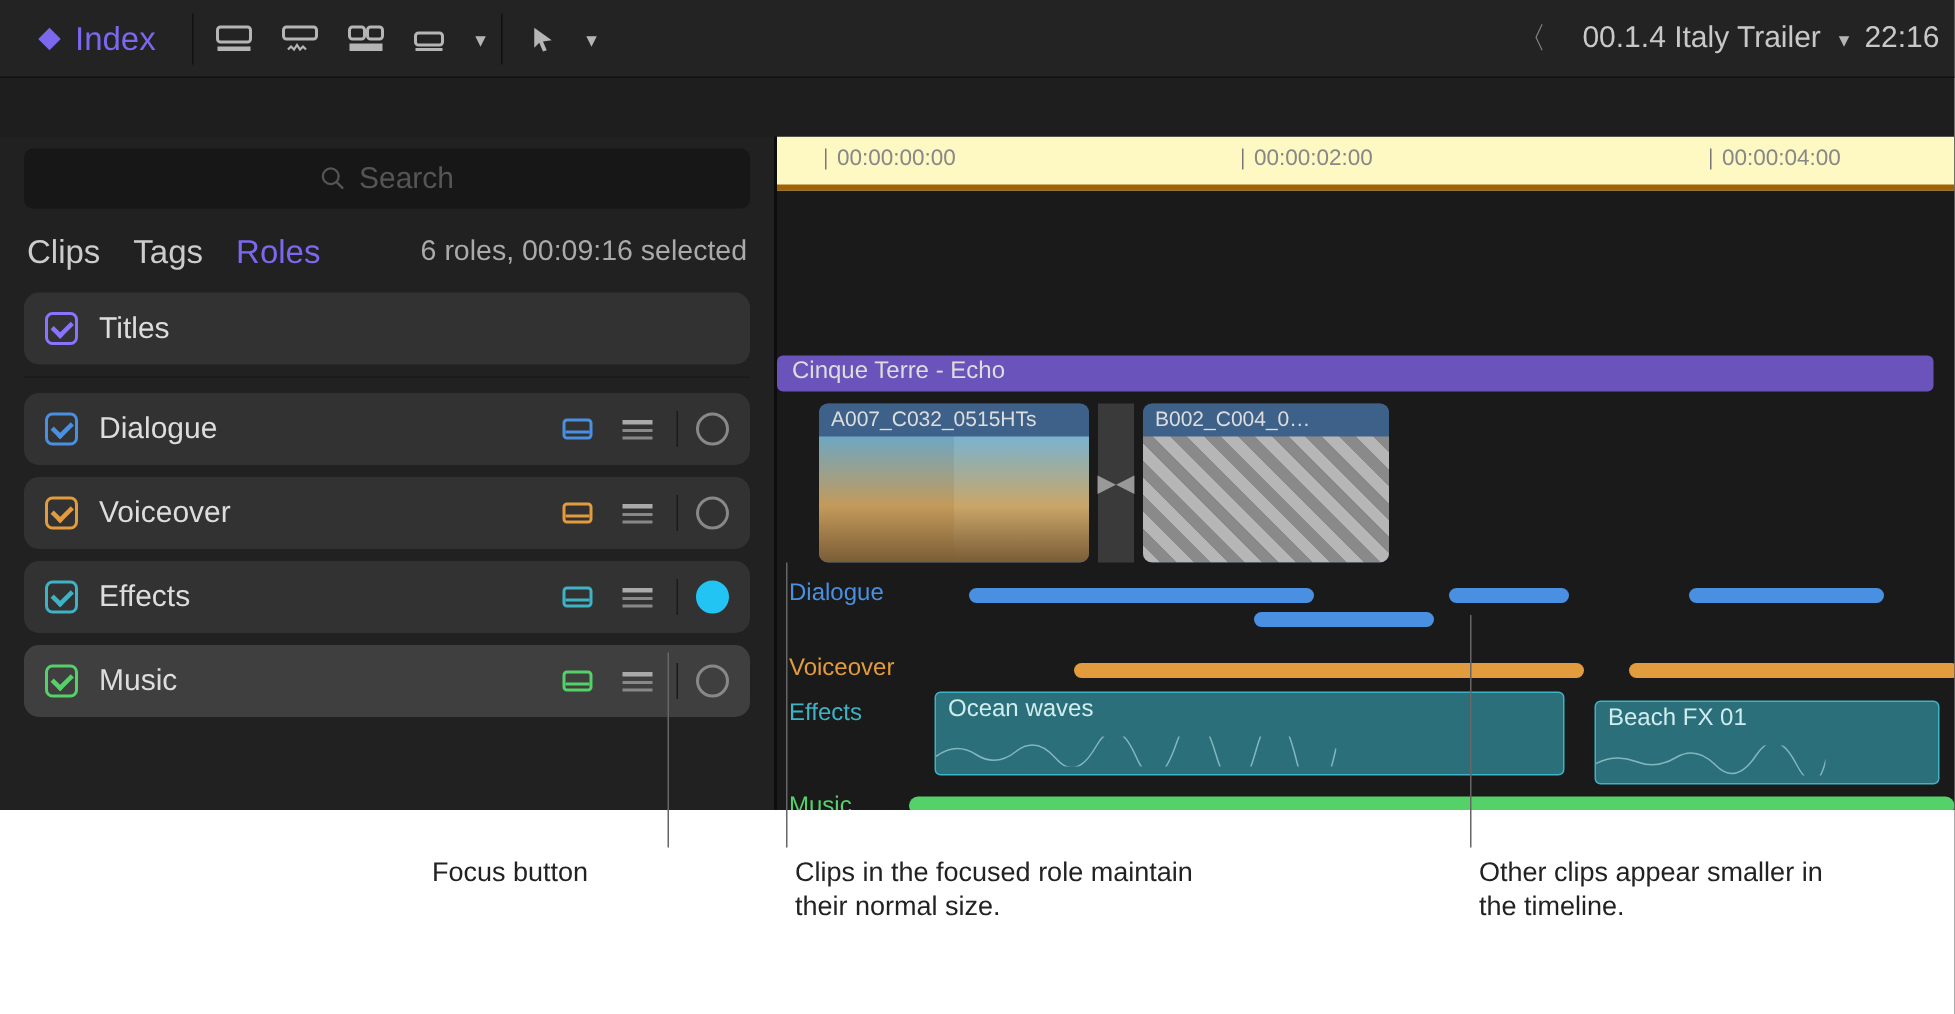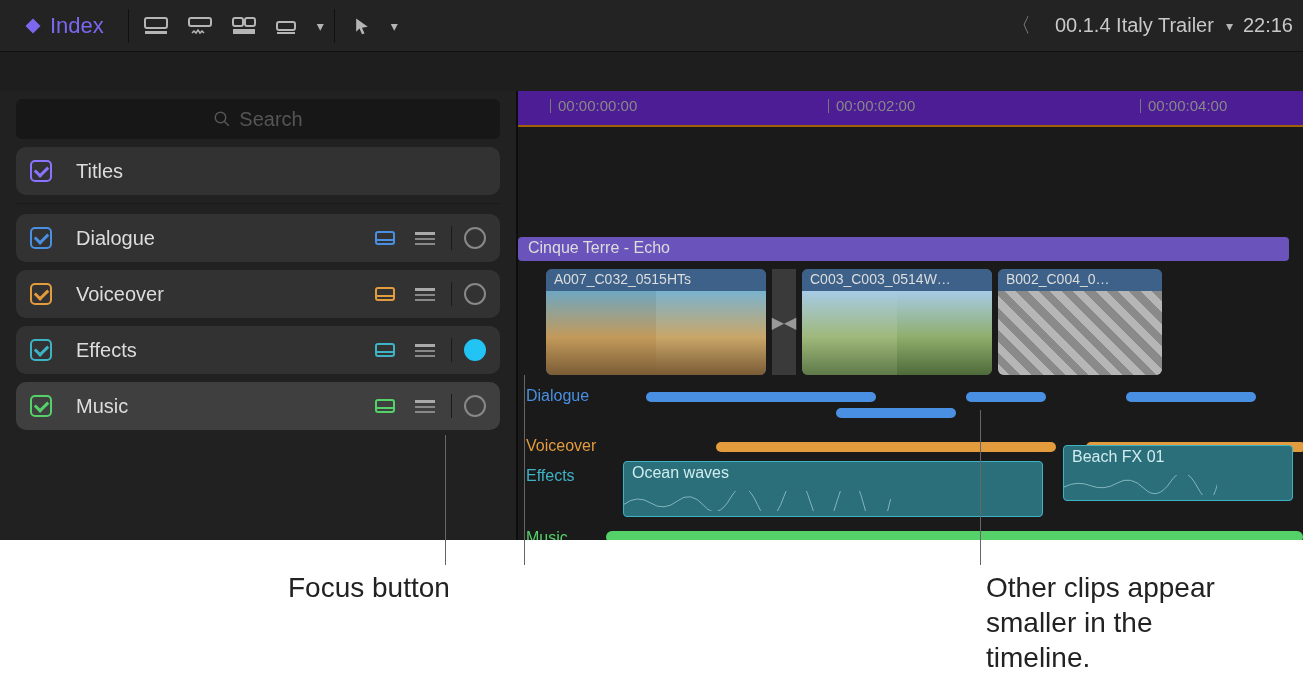--- a/index.html
+++ b/index.html
@@ -34,59 +34,59 @@
   .proj .tc{font-variant-numeric:tabular-nums;}
   
   .main{flex:1;display:flex;min-height:0;margin-top:39px;}
   .sidebar{width:518px;background:#212121;display:flex;flex-direction:column;border-right:2px solid #0d0d0d;}
   .search{margin:8px 16px;height:40px;background:#171717;border-radius:6px;display:flex;align-items:center;justify-content:center;color:#555;gap:8px;font-size:20px;}
   .search svg{width:18px;height:18px;}
   .tabs{display:flex;align-items:center;gap:22px;padding:8px 18px 14px;font-size:22px;color:var(--text);}
   .tabs .tab.active{color:var(--purple);}
   .tabs .info{margin-left:auto;font-size:19px;color:#aaa;}
   .section{padding:0 16px;}
-  .role{background:var(--bg3);border-radius:10px;height:48px;margin-bottom:8px;display:flex;align-items:center;padding:0 14px;gap:24px;}
+  .role{background:var(--bg3);border-radius:10px;height:48px;margin-bottom:8px;display:flex;align-items:center;padding:0 14px;gap:14px;}
   .role.focused{background:#3f3f3f;}
   .chk{width:22px;height:22px;border-radius:5px;border:2px solid;display:flex;align-items:center;justify-content:center;flex-shrink:0;}
   .chk.on::after{content:"";width:10px;height:6px;border-left:3px solid;border-bottom:3px solid;transform:rotate(-45deg) translate(1px,-1px);}
   .role .label{font-size:20px;color:#ddd;}
   .role .controls{margin-left:auto;display:flex;align-items:center;gap:12px;}
   .btnico{width:28px;height:22px;display:flex;align-items:center;justify-content:center;}
   .rect{width:20px;height:14px;border:2px solid;border-radius:3px;position:relative;}
   .rect::after{content:"";position:absolute;left:0;right:0;bottom:2px;height:2px;background:currentColor;}
   .lines{display:flex;flex-direction:column;gap:3px;}
   .lines span{display:block;width:20px;height:2px;background:#888;}
   .lines span:first-child{height:3px;background:#aaa;}
   .focusbtn{width:22px;height:22px;border:2px solid #888;border-radius:50%;}
   .focusbtn.on{border-color:var(--cyan);background:var(--cyan);}
   .divsep{width:1px;height:24px;background:#1a1a1a;}
   hr.group{border:none;border-top:1px solid #1a1a1a;margin:6px 0 10px;}
   
   .timeline{flex:1;background:#1a1a1a;position:relative;overflow:hidden;}
-  .ruler{height:36px;background:#4c1d95;border-bottom:2px solid #a16207;position:relative;padding-top:8px;}
+  .ruler{height:36px;background:#fef9c3;border-bottom:4px solid #a16207;position:relative;padding-top:8px;}
   .ruler .tick{position:absolute;top:6px;color:#888;font-size:15px;}
   .ruler .tick::before{content:"";position:absolute;left:-8px;top:2px;width:1px;height:14px;background:#777;}
   .tracks{position:relative;}
   .titlebar{position:absolute;left:0;right:14px;top:110px;height:24px;background:#6a53ba;border-radius:4px;color:#ddd;font-size:16px;padding:2px 10px;}
   .vidrow{position:absolute;left:28px;right:0;top:142px;height:106px;display:flex;gap:6px;}
   .vclip{background:#4a6a8a;border-radius:6px;overflow:hidden;display:flex;flex-direction:column;}
   .vclip .hdr{height:22px;background:#3d6188;color:#ddd;font-size:14px;padding:2px 8px;white-space:nowrap;overflow:hidden;}
   .vclip .thumb{flex:1;display:flex;}
   .vclip .thumb div{flex:1;}
   .trans{width:24px;background:#3a3a3a;color:#999;display:flex;align-items:center;justify-content:center;font-size:16px;}
   .lanelbl{position:absolute;left:8px;font-size:16px;}
   .lane{position:absolute;left:78px;right:0;height:10px;}
   .seg{position:absolute;height:10px;border-radius:5px;}
   .fxclip{position:absolute;height:56px;background:#2b6f7a;border:1px solid #3eb3c6;border-radius:4px;color:#d0ecef;font-size:16px;padding:2px 8px;overflow:hidden;}
   .fxclip .wave{position:absolute;left:0;right:0;bottom:5px;height:20px;opacity:.6;}
   .musicbar{position:absolute;height:12px;background:var(--green);border-radius:6px;}
   
   .callouts{position:relative;height:136px;background:#fff;}
   .lead{position:absolute;border-left:1px solid #666;}
-  .calltxt{position:absolute;font-size:28px;color:#222;line-height:1.25;}
+  .calltxt{position:absolute;font-size:18px;color:#222;line-height:1.25;}
 </style>
 </head>
 <body>
 
 <div class="app">
 
   <div class="toolbar">
     <div class="index-btn">
       <svg viewBox="0 0 24 24">
           <path fill="#7b68ee" d="M12 2 L22 12 L12 22 L2 12 Z"></path>
@@ -142,20 +142,26 @@
 
   <div class="main">
 
     <div class="sidebar">
       <div class="search">
         <svg viewBox="0 0 24 24">
             <circle cx="10" cy="10" r="7" fill="none" stroke="#555" stroke-width="2"></circle>
             <line x1="15" y1="15" x2="21" y2="21" stroke="#555" stroke-width="2"></line>
           </svg>
         <span>Search</span>
+      </div>
+      <div class="tabs">
+        <span class="tab">Clips</span>
+        <span class="tab">Tags</span>
+        <span class="tab active">Roles</span>
+        <span class="info">6 roles, 00:09:16 selected</span>
       </div>
 
       <div class="section">
         <div class="role">
           <span class="chk on" style="color:#8a74ff;border-color:#8a74ff"></span>
           <span class="label">Titles</span>
         </div>
         <hr class="group">
         <div class="role">
           <span class="chk on" style="color:#4a90e2;border-color:#4a90e2"></span>
@@ -235,35 +241,28 @@
     <div class="timeline">
       <div class="ruler">
         <span class="tick" style="left:40px">00:00:00:00</span>
         <span class="tick" style="left:318px">00:00:02:00</span>
         <span class="tick" style="left:630px">00:00:04:00</span>
       </div>
       <div class="tracks">
         <div class="titlebar">Cinque Terre - Echo</div>
 
         <div class="vidrow">
-          <div class="vclip" style="width:220px">
+          <div class="vclip" style="width:180px">
             <div class="hdr">A007_C032_0515HTs</div>
             <div class="thumb">
                 <div style="background:linear-gradient(#6ea7c2,#c39a5a 55%,#7a5c36)"></div>
                 <div style="background:linear-gradient(#7ab3cf,#c9a668 55%,#7a5c36)"></div>
               </div>
           </div>
           <div class="trans">▶◀</div>
-          <div class="vclip" style="width:190px">
-            <div class="hdr">C003_C003_0514W…</div>
-            <div class="thumb">
-                <div style="background:linear-gradient(#a7cbe6,#9fb87a 55%,#5e7a49)"></div>
-                <div style="background:linear-gradient(#a7cbe6,#8fae6c 55%,#4e6a3a)"></div>
-              </div>
-          </div>
           <div class="vclip" style="width:164px">
             <div class="hdr">B002_C004_0…</div>
             <div class="thumb">
                 <div style="background:repeating-linear-gradient(45deg,#b6b6b6 0 8px,#8a8a8a 8px 16px)"></div>
               </div>
           </div>
         </div>
 
         <span class="lanelbl" style="top:260px;color:#4a90e2">Dialogue</span>
         <div class="lane" style="top:265px">
@@ -279,35 +278,36 @@
           <span class="seg" style="left:490px;width:220px;background:#e29b3d"></span>
         </div>
 
         <span class="lanelbl" style="top:340px;color:#3eb3c6">Effects</span>
         <div class="fxclip" style="left:105px;top:334px;width:420px">
           <span>Ocean waves</span>
           <svg class="wave" viewBox="0 0 400 30" preserveAspectRatio="none">
               <path d="M0 20 Q20 5 40 18 T80 15 T120 22 T160 10 T200 20 T240 8 T280 18 T320 14 T360 22 T400 12" fill="none" stroke="#bfe6ec" stroke-width="1.5"></path>
             </svg>
         </div>
-        <div class="fxclip" style="left:545px;top:318px;width:230px">
+        <div class="fxclip" style="left:545px;top:340px;width:230px">
           <span>Beach FX 01</span>
           <svg class="wave" viewBox="0 0 230 30" preserveAspectRatio="none">
               <path d="M0 18 Q20 8 40 16 T80 12 T120 20 T160 10 T200 18 T230 14" fill="none" stroke="#bfe6ec" stroke-width="1.5"></path>
             </svg>
         </div>
 
         <span class="lanelbl" style="top:402px;color:#54d169">Music</span>
         <span class="musicbar" style="left:88px;top:404px;right:0"></span>
       </div>
     </div>
   </div>
 </div>
 
 <div class="callouts">
   <div class="lead" style="left:445px;top:-105px;height:130px"></div>
   <div class="calltxt" style="left:288px;top:30px">Focus button</div>
 
   <div class="lead" style="left:524px;top:-165px;height:190px"></div>
+  <div class="calltxt" style="left:530px;top:30px;width:290px">Clips in the focused role maintain their normal size.</div>
 
   <div class="lead" style="left:980px;top:-130px;height:155px"></div>
   <div class="calltxt" style="left:986px;top:30px;width:250px">Other clips appear smaller in the timeline.</div>
 </div>
 
 </body></html>

